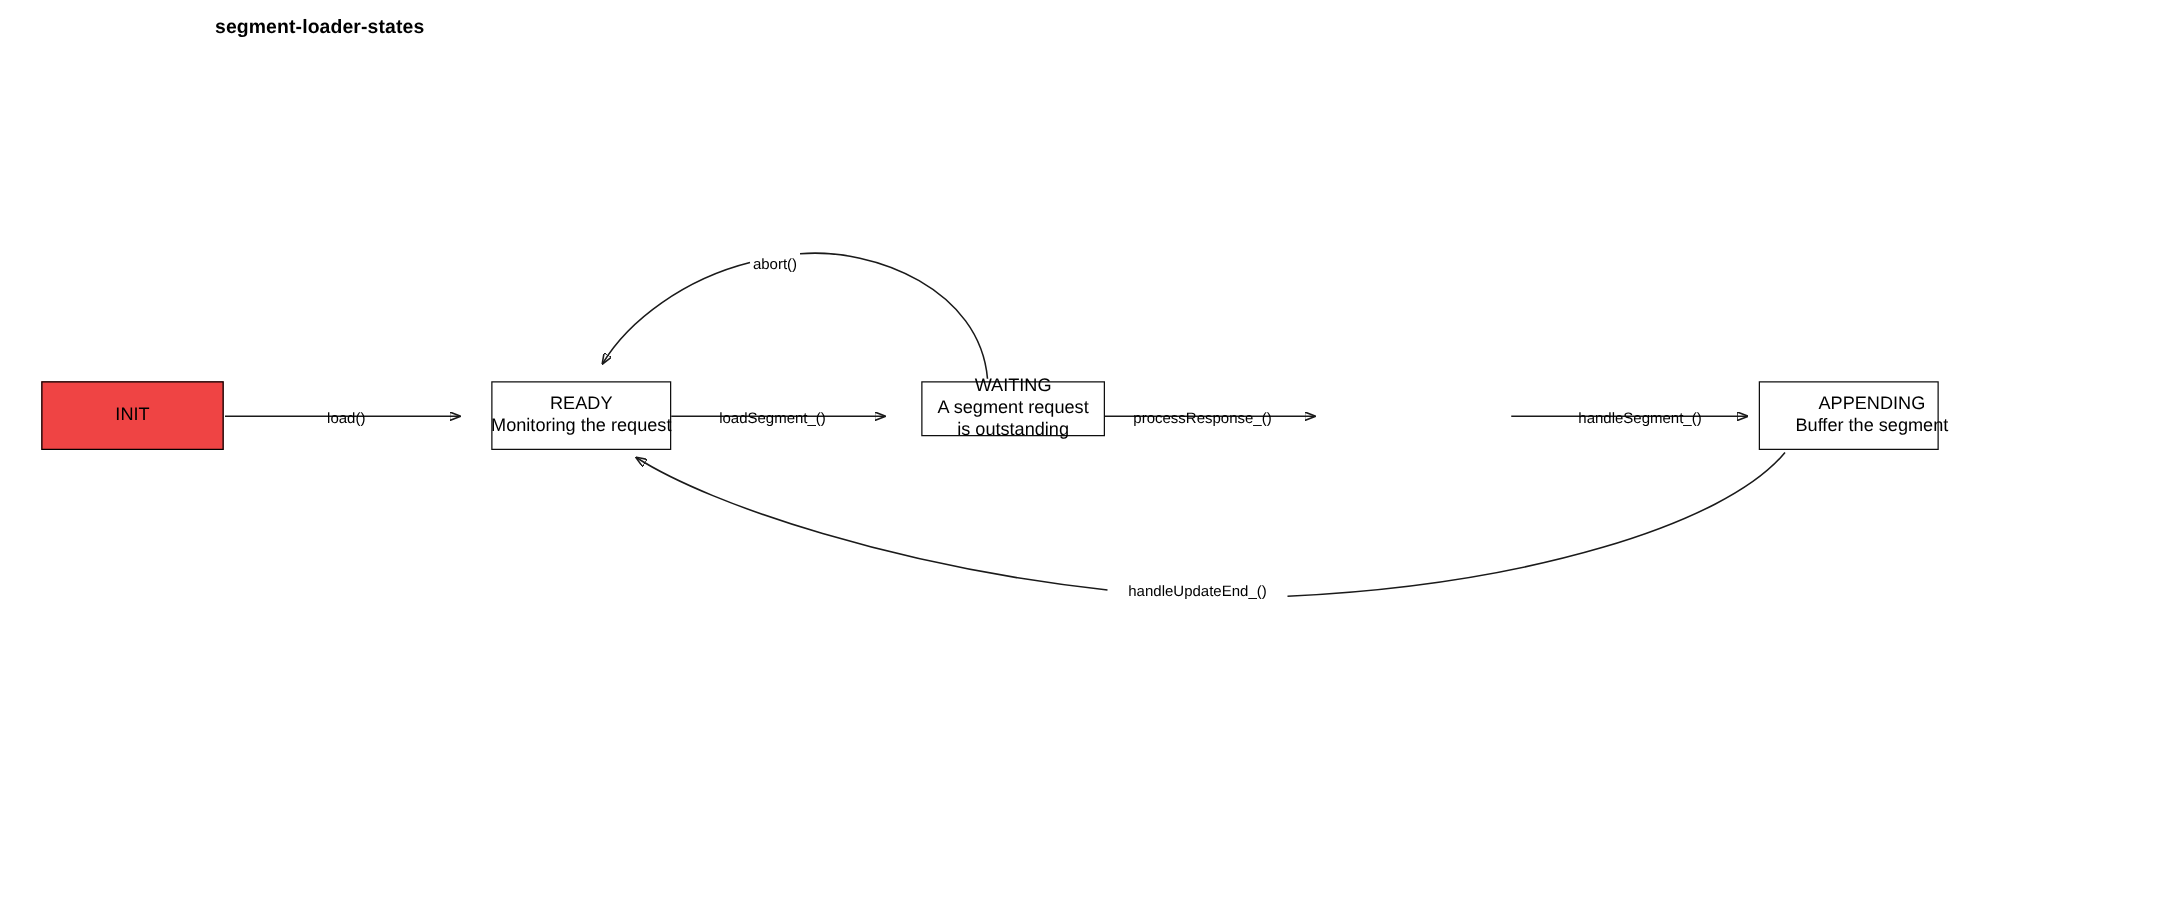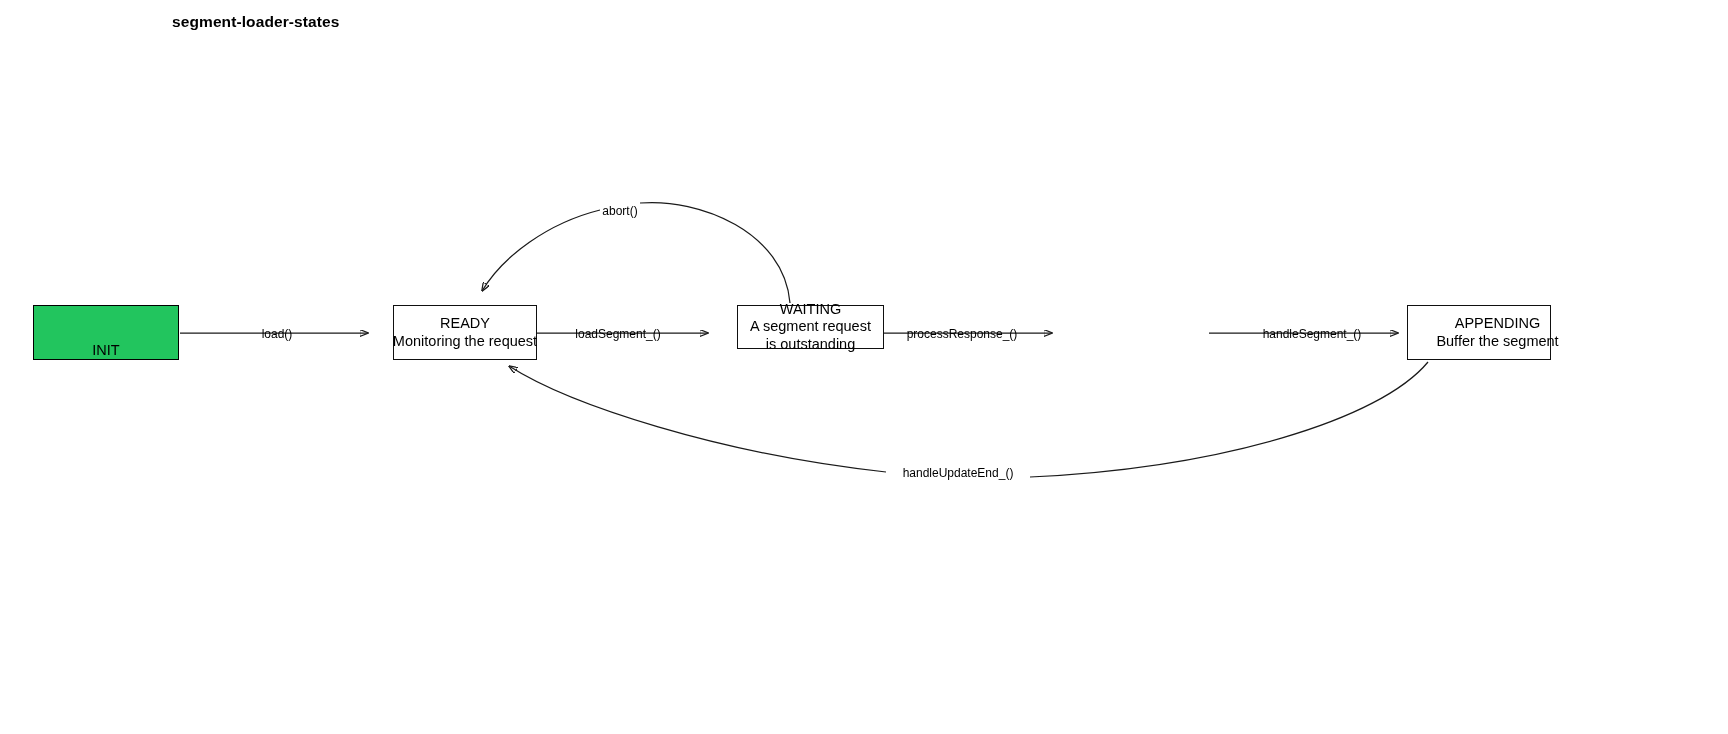--- a/index.html
+++ b/index.html
@@ -35,24 +35,23 @@
     flex-direction: column;
     align-items: center;
     justify-content: center;
     font-family: "Liberation Sans", sans-serif;
     font-size: 14.5px;
     color: #000000;
     line-height: 17.5px;
     text-align: center;
   }
   .state.filled {
-    background: #22c55e;
+    background: #ef4444;
     border-color: #000000;
     border-width: 1.8px;
-    justify-content: flex-end;
   }
   .state .ln {
     display: block;
     white-space: nowrap;
   }
   .edge-label {
     position: absolute;
     font-family: "Liberation Sans", sans-serif;
     font-size: 12px;
     color: #000000;

